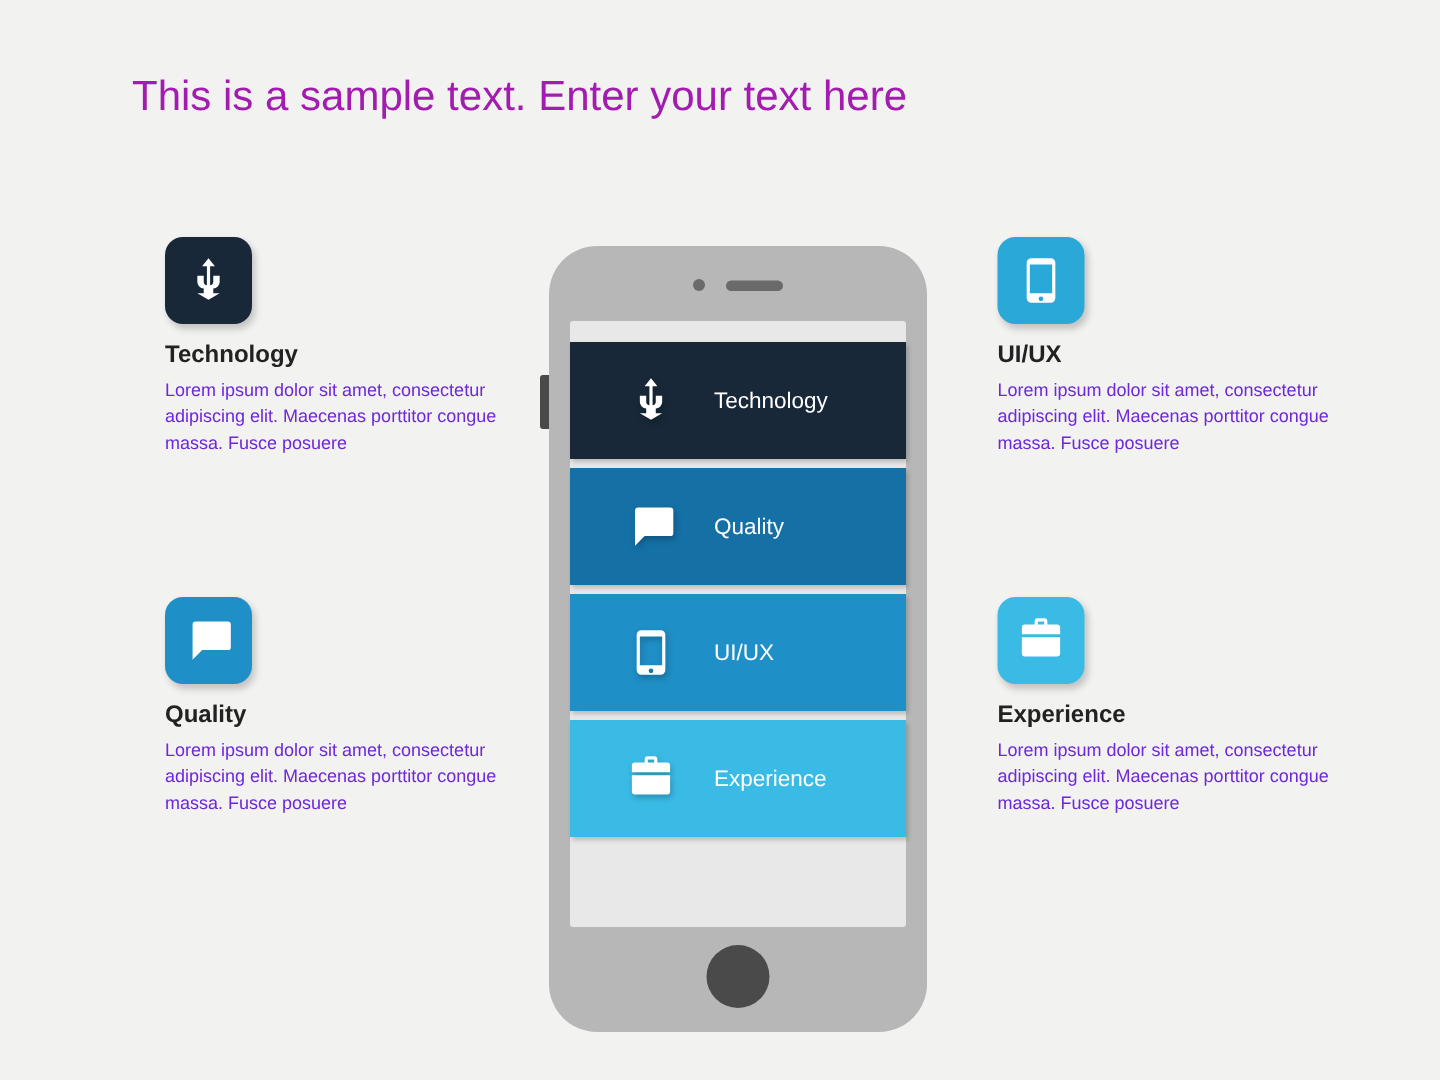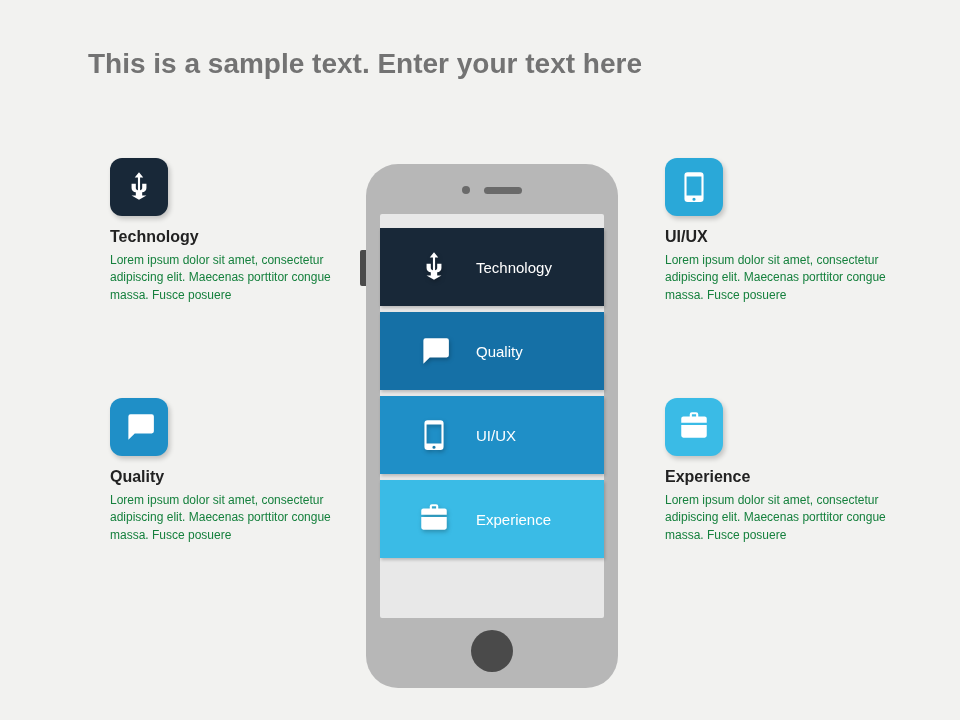--- a/index.html
+++ b/index.html
@@ -9,22 +9,22 @@
   font-family: 'Segoe UI', Arial, sans-serif;
   background: #f2f2f0;
   position: relative;
   overflow: hidden;
 }
 .slide-title {
   position: absolute;
   top: 48px;
   left: 88px;
   font-size: 28px;
-  color: #737373;
-  font-weight: 700;
+  color: #a21caf;
+  font-weight: 400;
 }
 .feature {
   position: absolute;
   width: 230px;
 }
 .feature-icon-box {
   width: 58px;
   height: 58px;
   border-radius: 12px;
   display: flex;
@@ -35,21 +35,21 @@
 }
 .feature-icon-box svg { width: 34px; height: 34px; fill: #fff; }
 .feature-title {
   font-size: 16px;
   font-weight: 700;
   color: #222;
   margin-bottom: 6px;
 }
 .feature-desc {
   font-size: 12px;
-  color: #15803d;
+  color: #6d28d9;
   line-height: 1.45;
 }
 .feat-tl { top: 158px; left: 110px; }
 .feat-bl { top: 398px; left: 110px; }
 .feat-tr { top: 158px; left: 665px; }
 .feat-br { top: 398px; left: 665px; }
 
 .phone {
   position: absolute;
   top: 164px;

